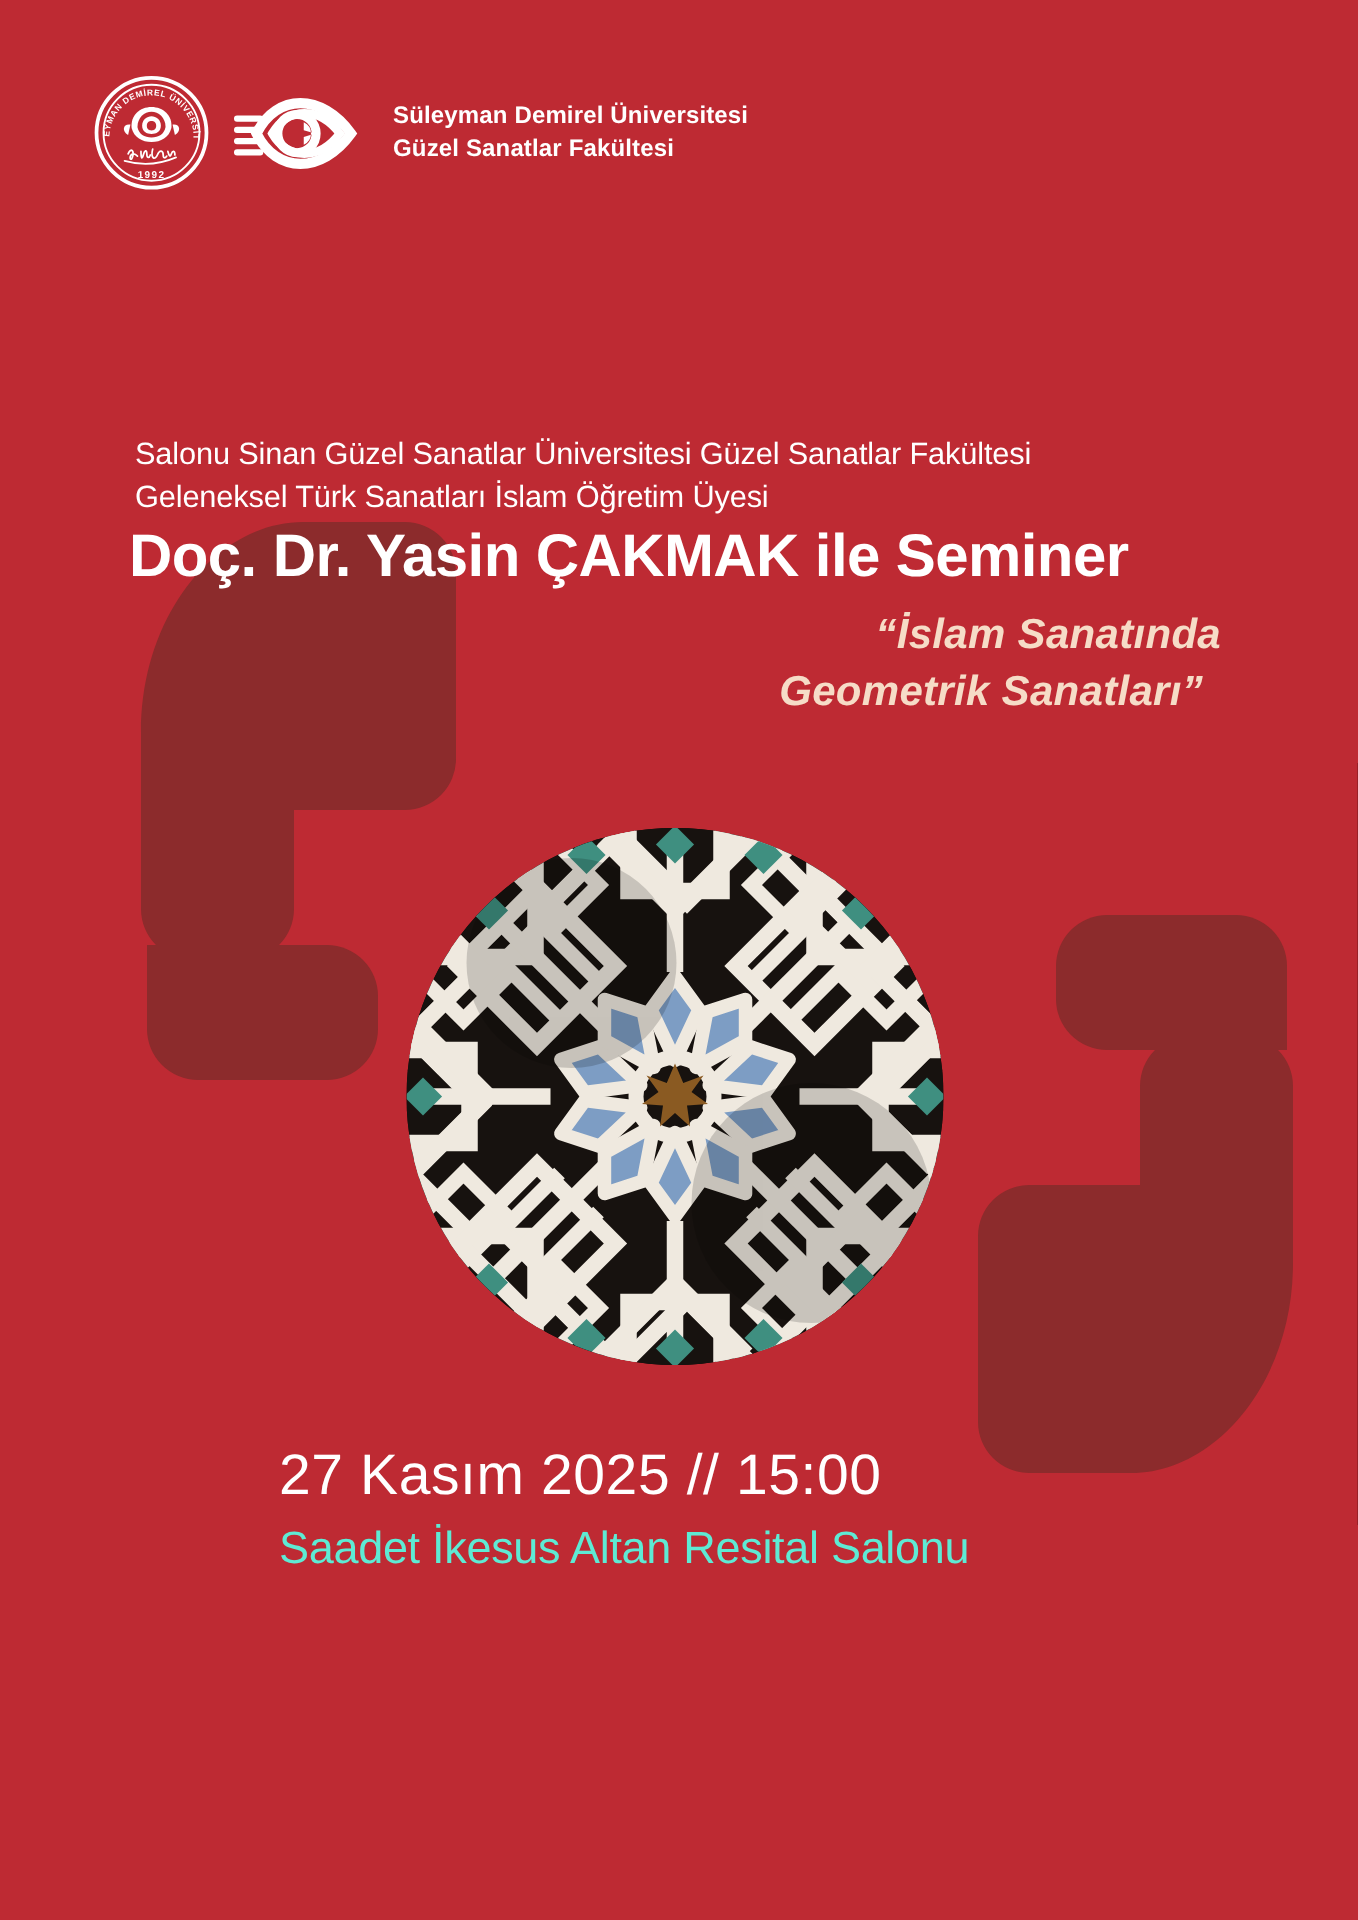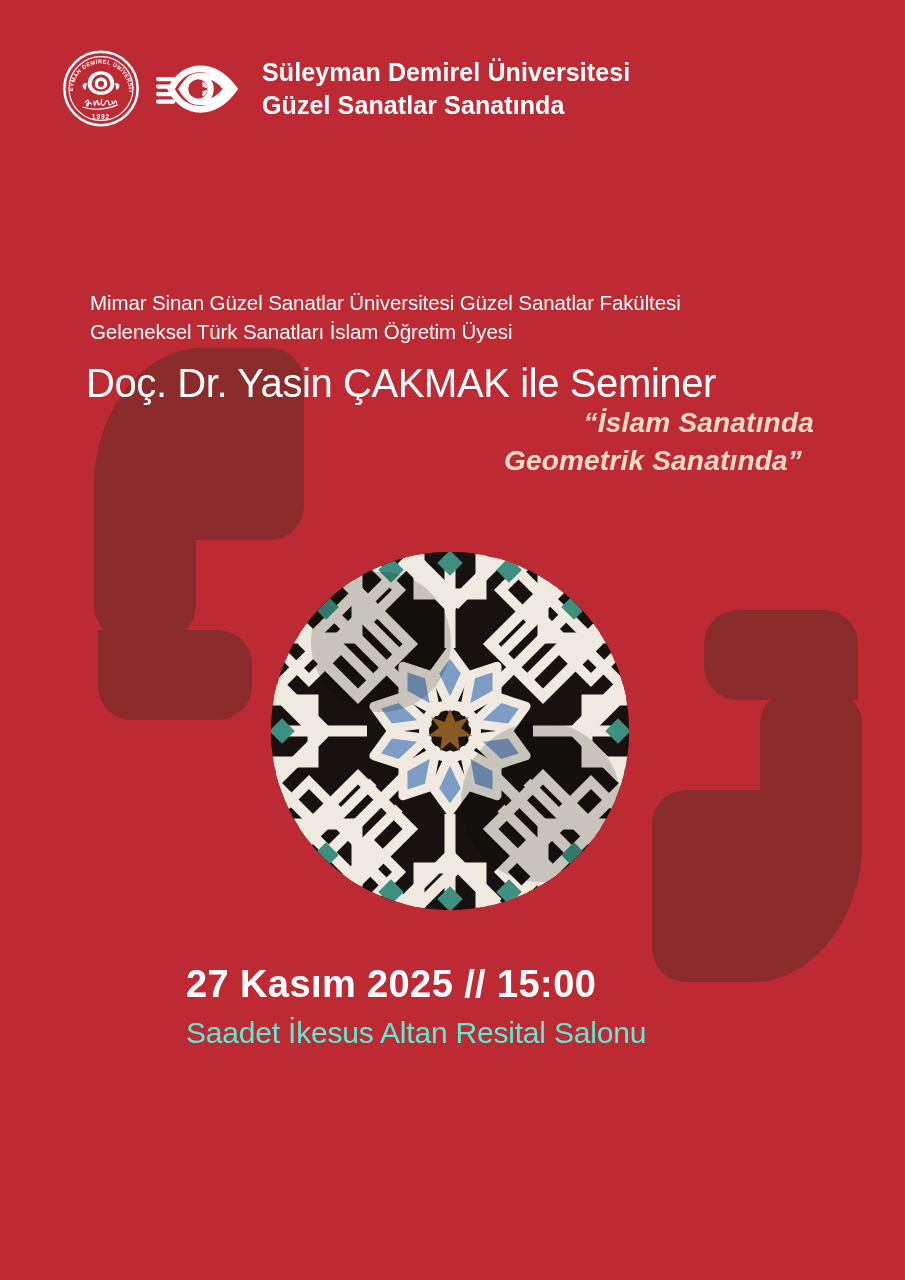--- a/index.html
+++ b/index.html
@@ -44,43 +44,43 @@
     display: flex;
     align-items: center;
     gap: 16px;
   }
   #seal-logo { width: 78px; height: 85px; display:block; }
   #eye-logo { width: 84px; height: 66px; display:block; }
   #header-text {
     margin-left: 6px;
     color: #ffffff;
     font-weight: bold;
-    font-size: 25px;
+    font-size: 16px;
     line-height: 1.32;
     letter-spacing: 0.1px;
     white-space: nowrap;
   }
 
   
   #affiliation {
     position: absolute;
     left: 90px;
     top: 288px;
     color: #ffffff;
     font-size: 20.5px;
     line-height: 1.42;
     letter-spacing: -0.1px;
     white-space: nowrap;
   }
   #speaker-line {
     position: absolute;
     left: 86px;
-    top: 361px;
+    top: 349px;
     color: #ffffff;
-    font-weight: normal;
+    font-weight: bold;
     font-size: 40px;
     letter-spacing: -0.4px;
     white-space: nowrap;
     font-stretch: condensed;
   }
   #seminar-title {
     position: absolute;
     left: 90px;
     top: 404px;
     width: 730px;
@@ -108,21 +108,21 @@
     background: #100d0b;
   }
   #tile-medallion svg { display: block; }
 
   
   #event-datetime {
     position: absolute;
     left: 186px;
     top: 963px;
     color: #ffffff;
-    font-weight: bold;
+    font-weight: normal;
     font-size: 38px;
     letter-spacing: 0.4px;
     white-space: nowrap;
   }
   #event-venue {
     position: absolute;
     left: 186px;
     top: 1016px;
     color: #5eead4;
     font-size: 30px;
@@ -198,34 +198,34 @@
         <rect x="0" y="58" width="26" height="5.5" rx="2.7"></rect>
       </g>
       <path d="M20 44 C38 8 78 8 104 44 C78 80 38 80 20 44 Z" fill="none" stroke="#ffffff" stroke-width="9"></path>
       <path d="M34 44 C48 20 76 20 94 44 C76 68 48 68 34 44 Z" fill="none" stroke="#ffffff" stroke-width="7.5"></path>
       <circle cx="56" cy="44" r="17" fill="none" stroke="#ffffff" stroke-width="8"></circle>
       <path d="M62 34 a11 11 0 0 1 0 20 L62 47 L72 44 L62 41 Z" fill="#ffffff"></path>
     </svg>
 
     <div id="header-text">
       <div>Süleyman Demirel Üniversitesi</div>
-      <div>Güzel Sanatlar Sanatında</div>
+      <div>Güzel Sanatlar Fakültesi</div>
     </div>
   </div>
 
   <div id="affiliation">
-    <div>Mimar Sinan Güzel Sanatlar Üniversitesi Güzel Sanatlar Fakültesi</div>
+    <div>Salonu Sinan Güzel Sanatlar Üniversitesi Güzel Sanatlar Fakültesi</div>
     <div>Geleneksel Türk Sanatları İslam Öğretim Üyesi</div>
   </div>
 
   <div id="speaker-line">Doç. Dr. Yasin ÇAKMAK ile Seminer</div>
 
   <div id="seminar-title">
     <span class="tline tline-1">“İslam Sanatında</span>
-    <span class="tline tline-2">Geometrik Sanatında”</span>
+    <span class="tline tline-2">Geometrik Sanatları”</span>
   </div>
 
   <div id="tile-medallion">
     <svg width="358" height="358" viewBox="0 0 358 358">
       <defs>
 
         <g id="smallDiamond">
           <rect x="-9" y="-9" width="18" height="18" transform="rotate(45)" fill="#3f8f80"></rect>
         </g>
       </defs>

